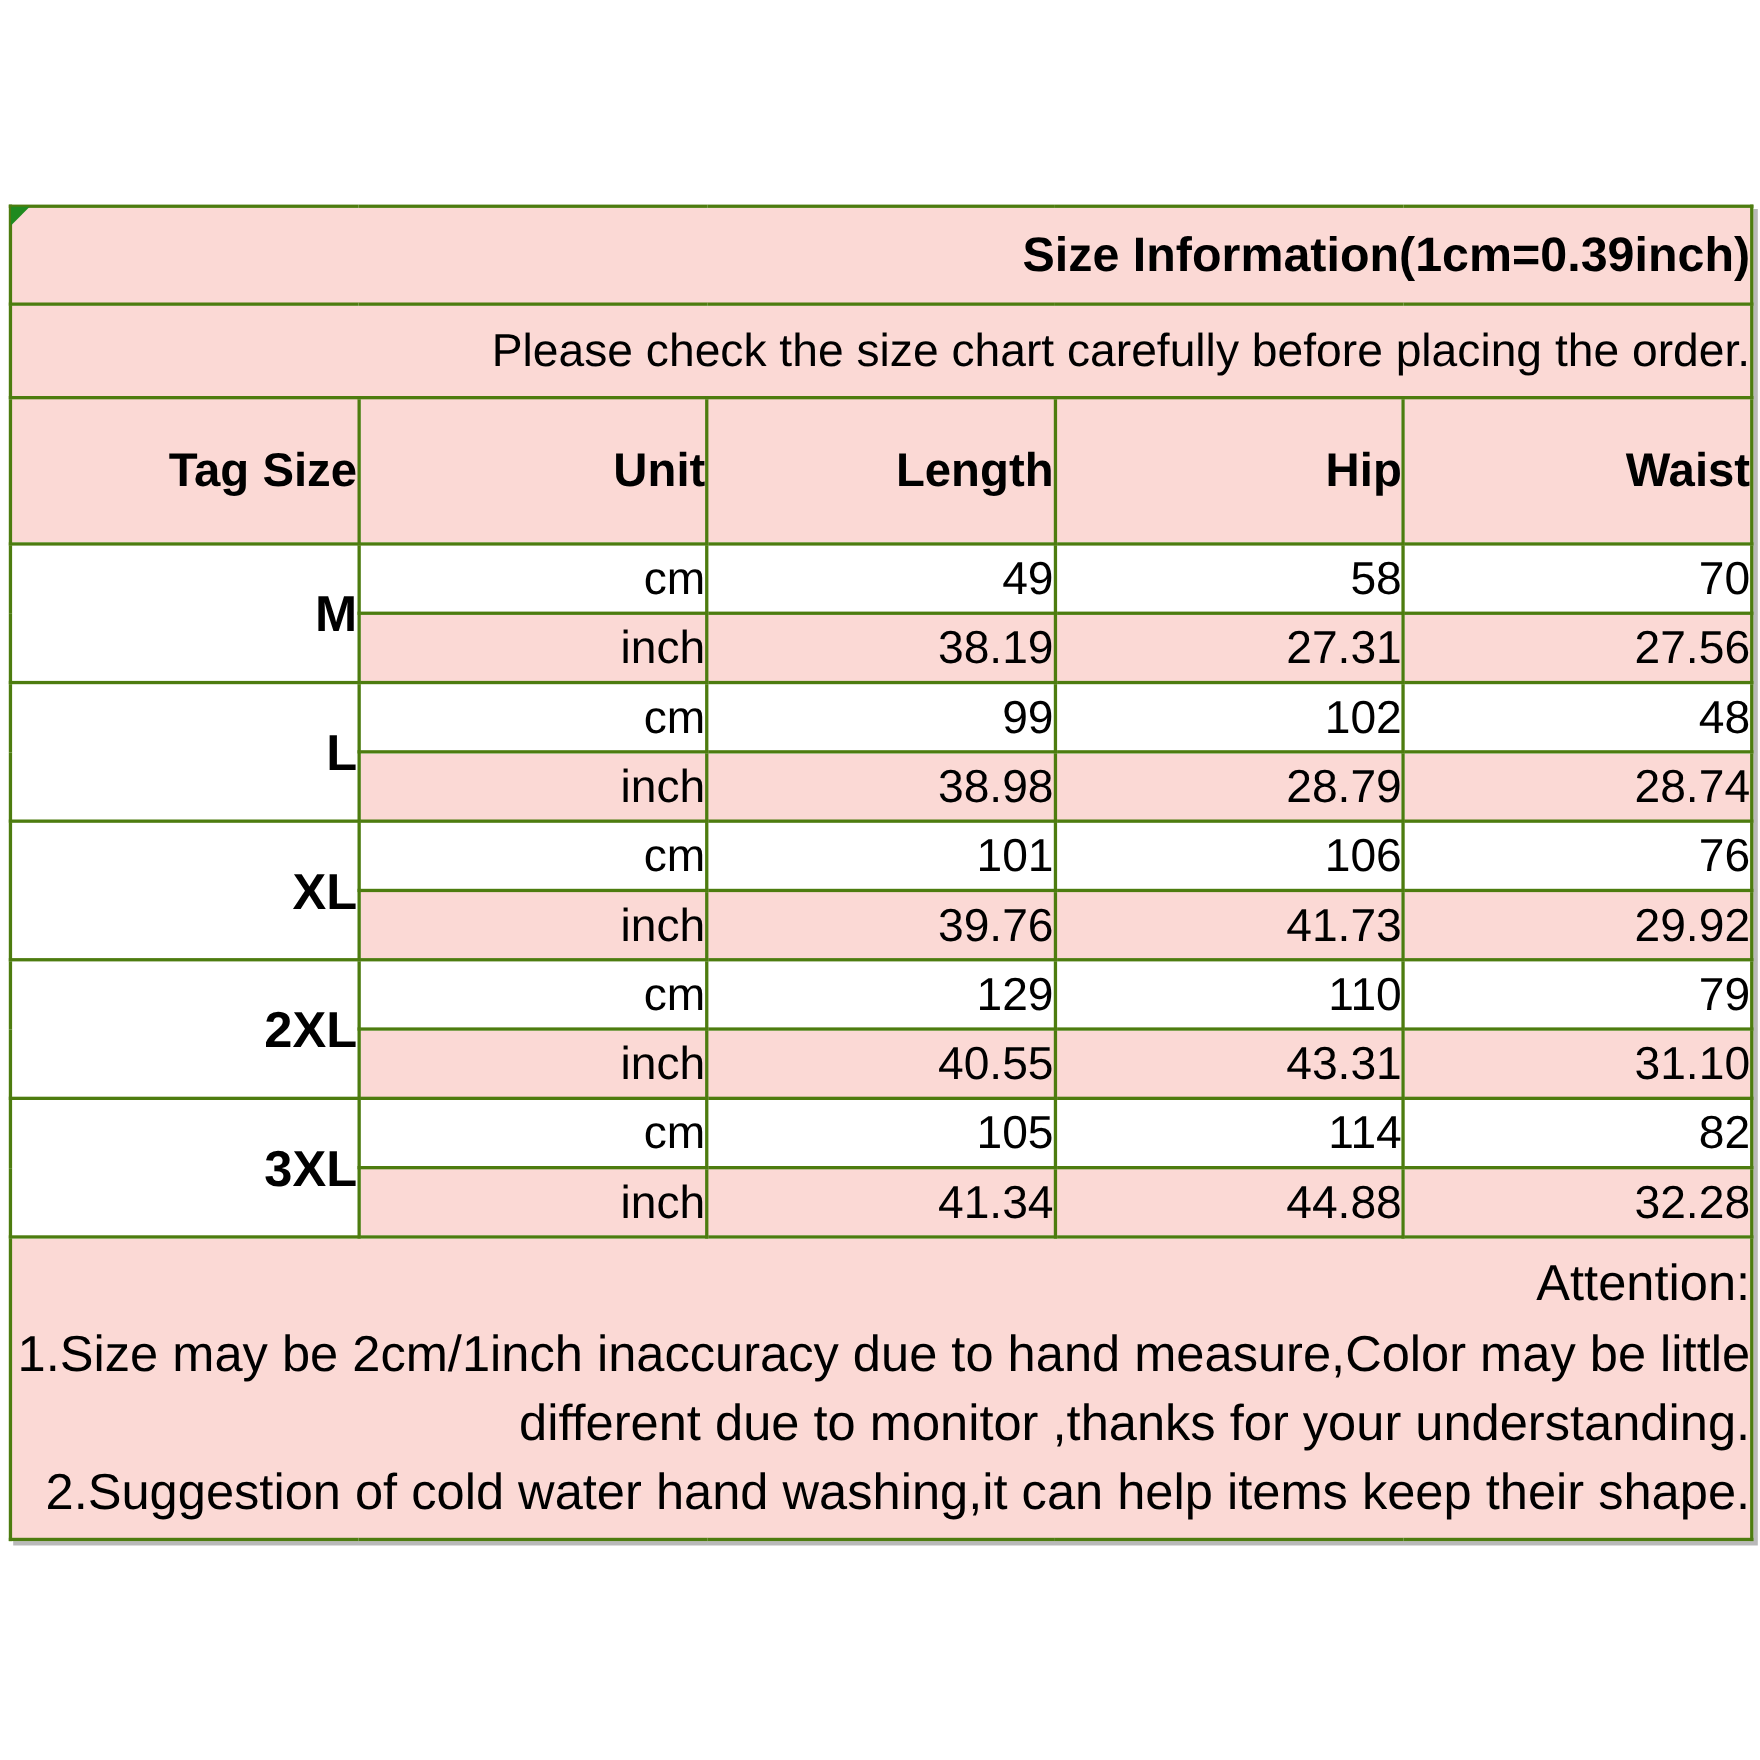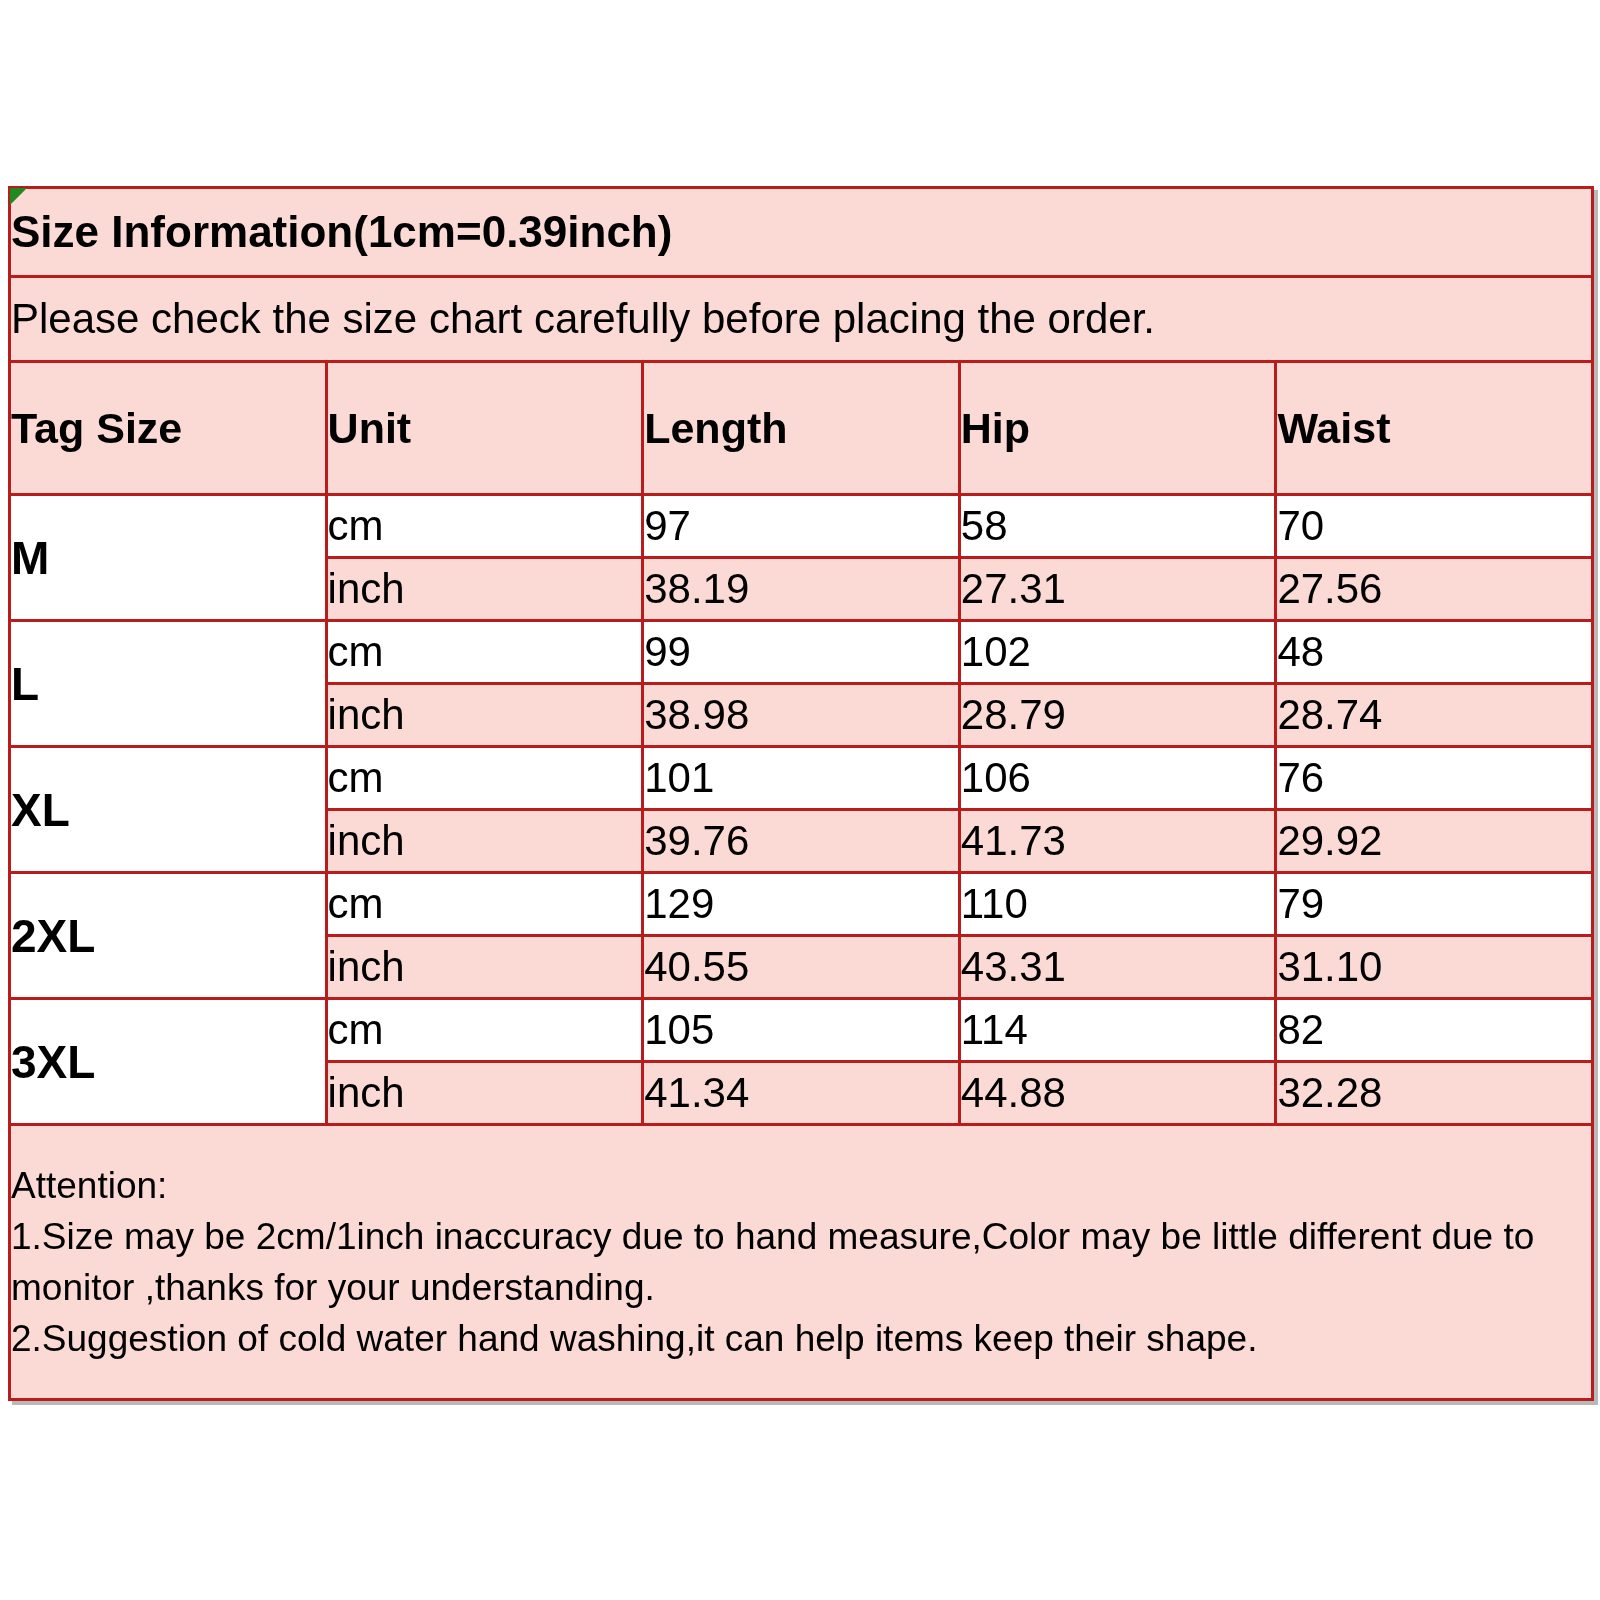--- a/index.html
+++ b/index.html
@@ -26,22 +26,22 @@
     width: 1586px;
   }
   table.size-table {
     width: 100%;
     border-collapse: collapse;
     background: #ffffff;
     table-layout: fixed;
     box-shadow: 4px 4px 0 0 #b9b9b9;
   }
   table.size-table td, table.size-table th {
-    border: 3px solid #b91c1c;
-    text-align: left;
+    border: 3px solid #4d7c0f;
+    text-align: right;
     vertical-align: middle;
     padding: 0;
     overflow: hidden;
   }
   .pink { background: #fbd9d5; }
   .white-bg { background: #ffffff; margin-left: 12px; }
   td.title-cell {
     height: 86px;
     font-size: 44px;
     font-weight: bold;
@@ -63,21 +63,21 @@
   }
   td.tag-cell {
     font-size: 46px;
     font-weight: bold;
     background: #ffffff;
   }
   td.footer-cell {
     height: 272px;
     text-align: left;
     vertical-align: bottom;
-    font-size: 37px;
+    font-size: 46px;
     line-height: 1.38;
     padding: 10px 14px 14px 10px;
   }
   .corner-triangle {
     position: absolute;
     left: 2px;
     top: 2px;
     width: 0;
     height: 0;
     border-top: 17px solid #1f8a1f;
@@ -110,21 +110,21 @@
           <td class="header-cell pink">Tag Size</td>
           <td class="header-cell pink">Unit</td>
           <td class="header-cell pink">Length</td>
           <td class="header-cell pink">Hip</td>
           <td class="header-cell pink">Waist</td>
         </tr>
 
         <tr>
           <td rowspan="2" class="data-cell tag-cell">M</td>
           <td class="data-cell white-bg">cm</td>
-          <td class="data-cell white-bg">97</td>
+          <td class="data-cell white-bg">49</td>
           <td class="data-cell white-bg">58</td>
           <td class="data-cell white-bg">70</td>
         </tr>
         <tr>
           <td class="data-cell pink">inch</td>
           <td class="data-cell pink">38.19</td>
           <td class="data-cell pink">27.31</td>
           <td class="data-cell pink">27.56</td>
         </tr>
 

